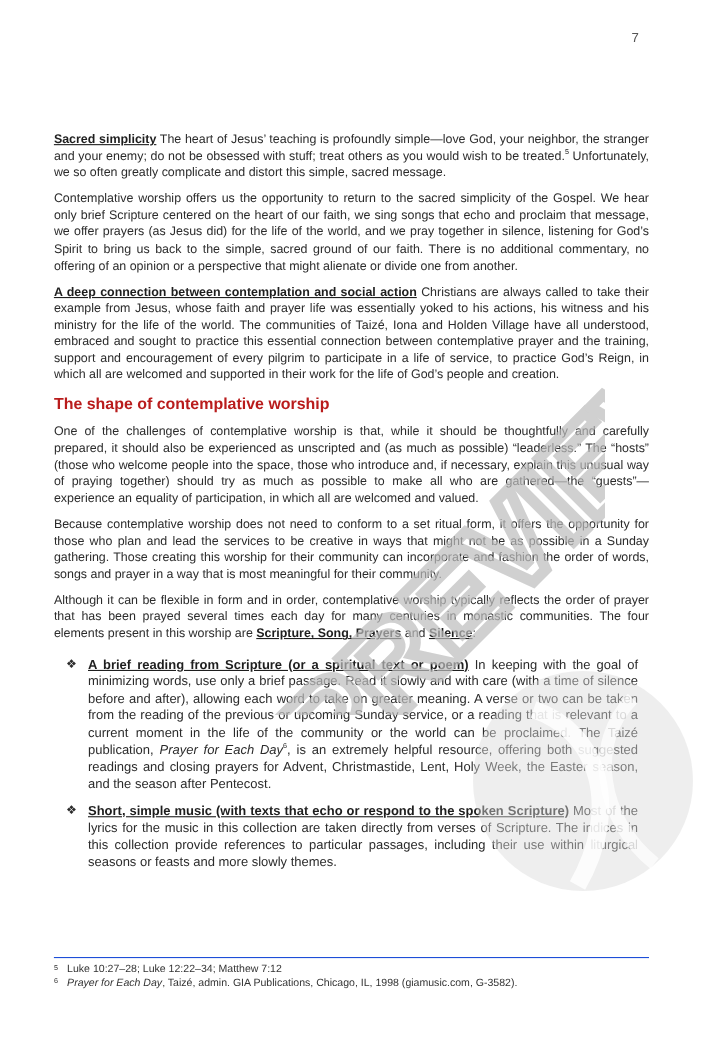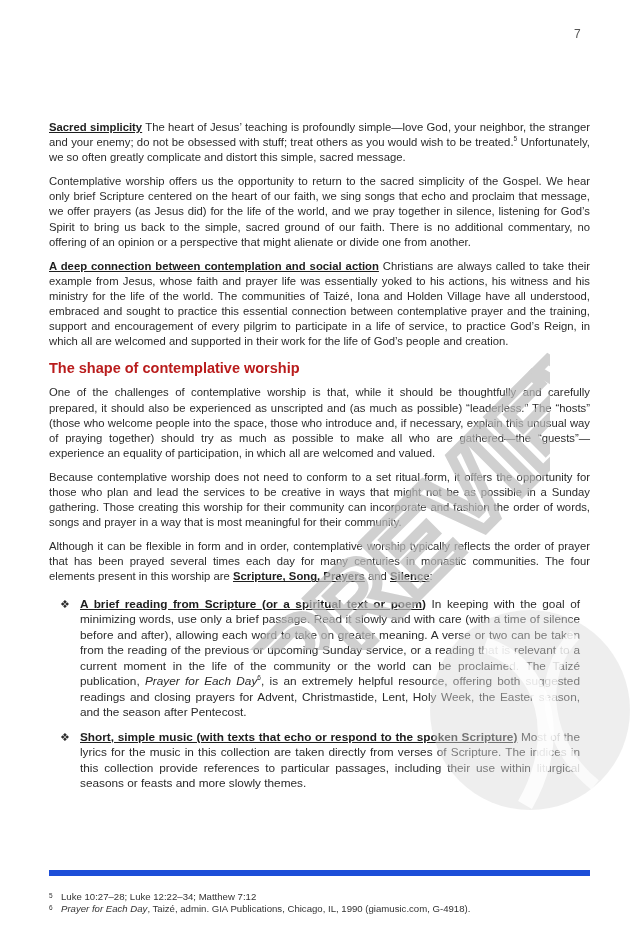--- a/index.html
+++ b/index.html
@@ -23,21 +23,21 @@
     ul.elements { list-style: none; margin: 12px 0 0 0; padding: 0; }
     ul.elements li {
       position: relative; padding-left: 31px; padding-right: 10px;
       font-size: 11.8px; line-height: 15.5px; text-align: justify; margin-bottom: 9px;
     }
     ul.elements li .bullet {
       position: absolute; left: 11px; top: 0; font-size: 11px; color: #2b2b2b;
     }
     .footnotes {
       position: absolute; top: 870px; left: 49px; width: 541px;
-      border-top: 6px solid #1d4ed8; padding-top: 15px;
+      border-top: 1px solid #1d4ed8; padding-top: 5px;
       font-size: 9.6px; line-height: 12px; color: #333;
     }
     .fn { position: relative; padding-left: 12px; }
     .fn .num { position: absolute; left: 0; top: -1px; font-size: 6.5px; }
     .watermark {
       position: absolute; left: 130px; top: 290px; width: 420px; height: 360px;
       pointer-events: none;
     }
     .watermark svg { width: 100%; height: 100%; }
     .logo-watermark {
@@ -76,21 +76,21 @@
       <b>Short, simple music (with texts that echo or respond to the spoken Scripture)</b><span> Most of the lyrics for the music in this collection are taken directly from verses of Scripture. The indices in this collection provide references to particular passages, including their use within liturgical seasons or feasts and more slowly themes.</span>
     </li>
   </ul>
 </div>
 
 <div class="footnotes">
   <div class="fn">
     <span class="num">5</span><span>Luke 10:27–28; Luke 12:22–34; Matthew 7:12</span>
   </div>
   <div class="fn">
-    <span class="num">6</span><i>Prayer for Each Day</i><span>, Taizé, admin. GIA Publications, Chicago, IL, 1990 (giamusic.com, G-4918).</span>
+    <span class="num">6</span><i>Prayer for Each Day</i><span>, Taizé, admin. GIA Publications, Chicago, IL, 1998 (giamusic.com, G-3582).</span>
   </div>
 </div>
 
 <div class="logo-watermark">
   <svg viewBox="0 0 210 255">
     <circle cx="105" cy="125" r="100" fill="#d9d9d9" opacity="0.45"></circle>
     <path d="M60 60 C 120 80, 140 150, 100 220" stroke="#ffffff" stroke-width="16" fill="none" opacity="0.8"></path>
     <path d="M150 50 C 110 90, 120 160, 170 200" stroke="#ffffff" stroke-width="12" fill="none" opacity="0.7"></path>
   </svg>
 </div>

